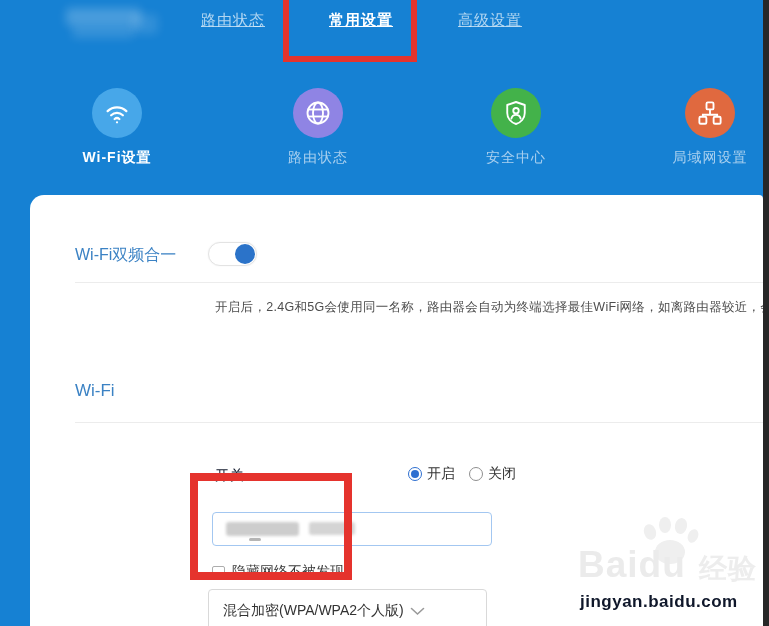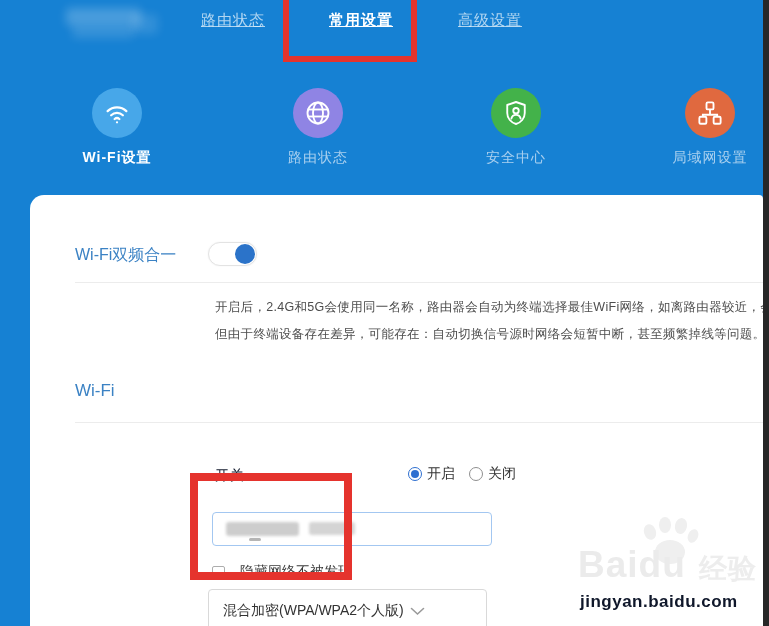--- a/index.html
+++ b/index.html
@@ -74,21 +74,21 @@
 
   .ssid-input{ position:absolute; left:182px; top:317px; width:280px; height:34px;
                border:1px solid #a3c7f1; border-radius:4px; background:#fff; cursor:text; }
   .ssid-input .blob{ position:absolute; background:#cdcdcd; filter:blur(1.5px); border-radius:3px; }
   .ssid-input .s1{ left:13px; top:9px; width:73px; height:14px; }
   .ssid-input .s2{ left:96px; top:9px; width:46px; height:13px; background:#d4d4d4; }
   .ssid-input .s3{ left:36px; top:25px; width:12px; height:3px; background:#b5b5b5; filter:none; }
 
   .checkbox-row{ position:absolute; left:182px; top:368px; display:flex; align-items:center; cursor:pointer; }
   .checkbox{ width:13px; height:13px; border:1px solid #adadad; border-radius:2px; background:#fff; }
-  .checkbox-row .cb-label{ margin-left:15px; font-size:14px; color:#3a3a3a; }
+  .checkbox-row .cb-label{ margin-left:7px; font-size:14px; color:#3a3a3a; }
 
   .dropdown{ position:absolute; left:178px; top:394px; width:279px; height:44px;
              border:1px solid #d9d9d9; border-radius:4px; background:#fff;
              display:flex; align-items:center; cursor:pointer; }
   .dropdown .dd-value{ margin-left:14px; font-size:14px; color:#333; }
   .dropdown .dd-label{ margin-left:auto; font-size:14px; color:#b3b3b3; }
   .dropdown .dd-chevron{ margin:0 14px 0 6px; display:flex; }
 
   
   .watermark{ position:absolute; left:576px; top:520px; width:190px; height:100px; z-index:6; pointer-events:none; }
@@ -171,21 +171,20 @@
 
     <div class="dual-band-label">Wi-Fi双频合一</div>
     <div class="toggle">
       <div class="knob"></div>
     </div>
 
     <div class="divider divider-1"></div>
 
     <div class="desc">
       <div>开启后，2.4G和5G会使用同一名称，路由器会自动为终端选择最佳WiFi网络，如离路由器较近，会切换至</div>
-      <div>但由于终端设备存在差异，可能存在：自动切换信号源时网络会短暂中断，甚至频繁掉线等问题。</div>
     </div>
 
     <div class="wifi-title">Wi-Fi</div>
     <div class="divider divider-2"></div>
 
     <div class="switch-label">开关</div>
 
     <div class="radio-group">
       <span class="radio checked"></span>
       <span>开启</span>

